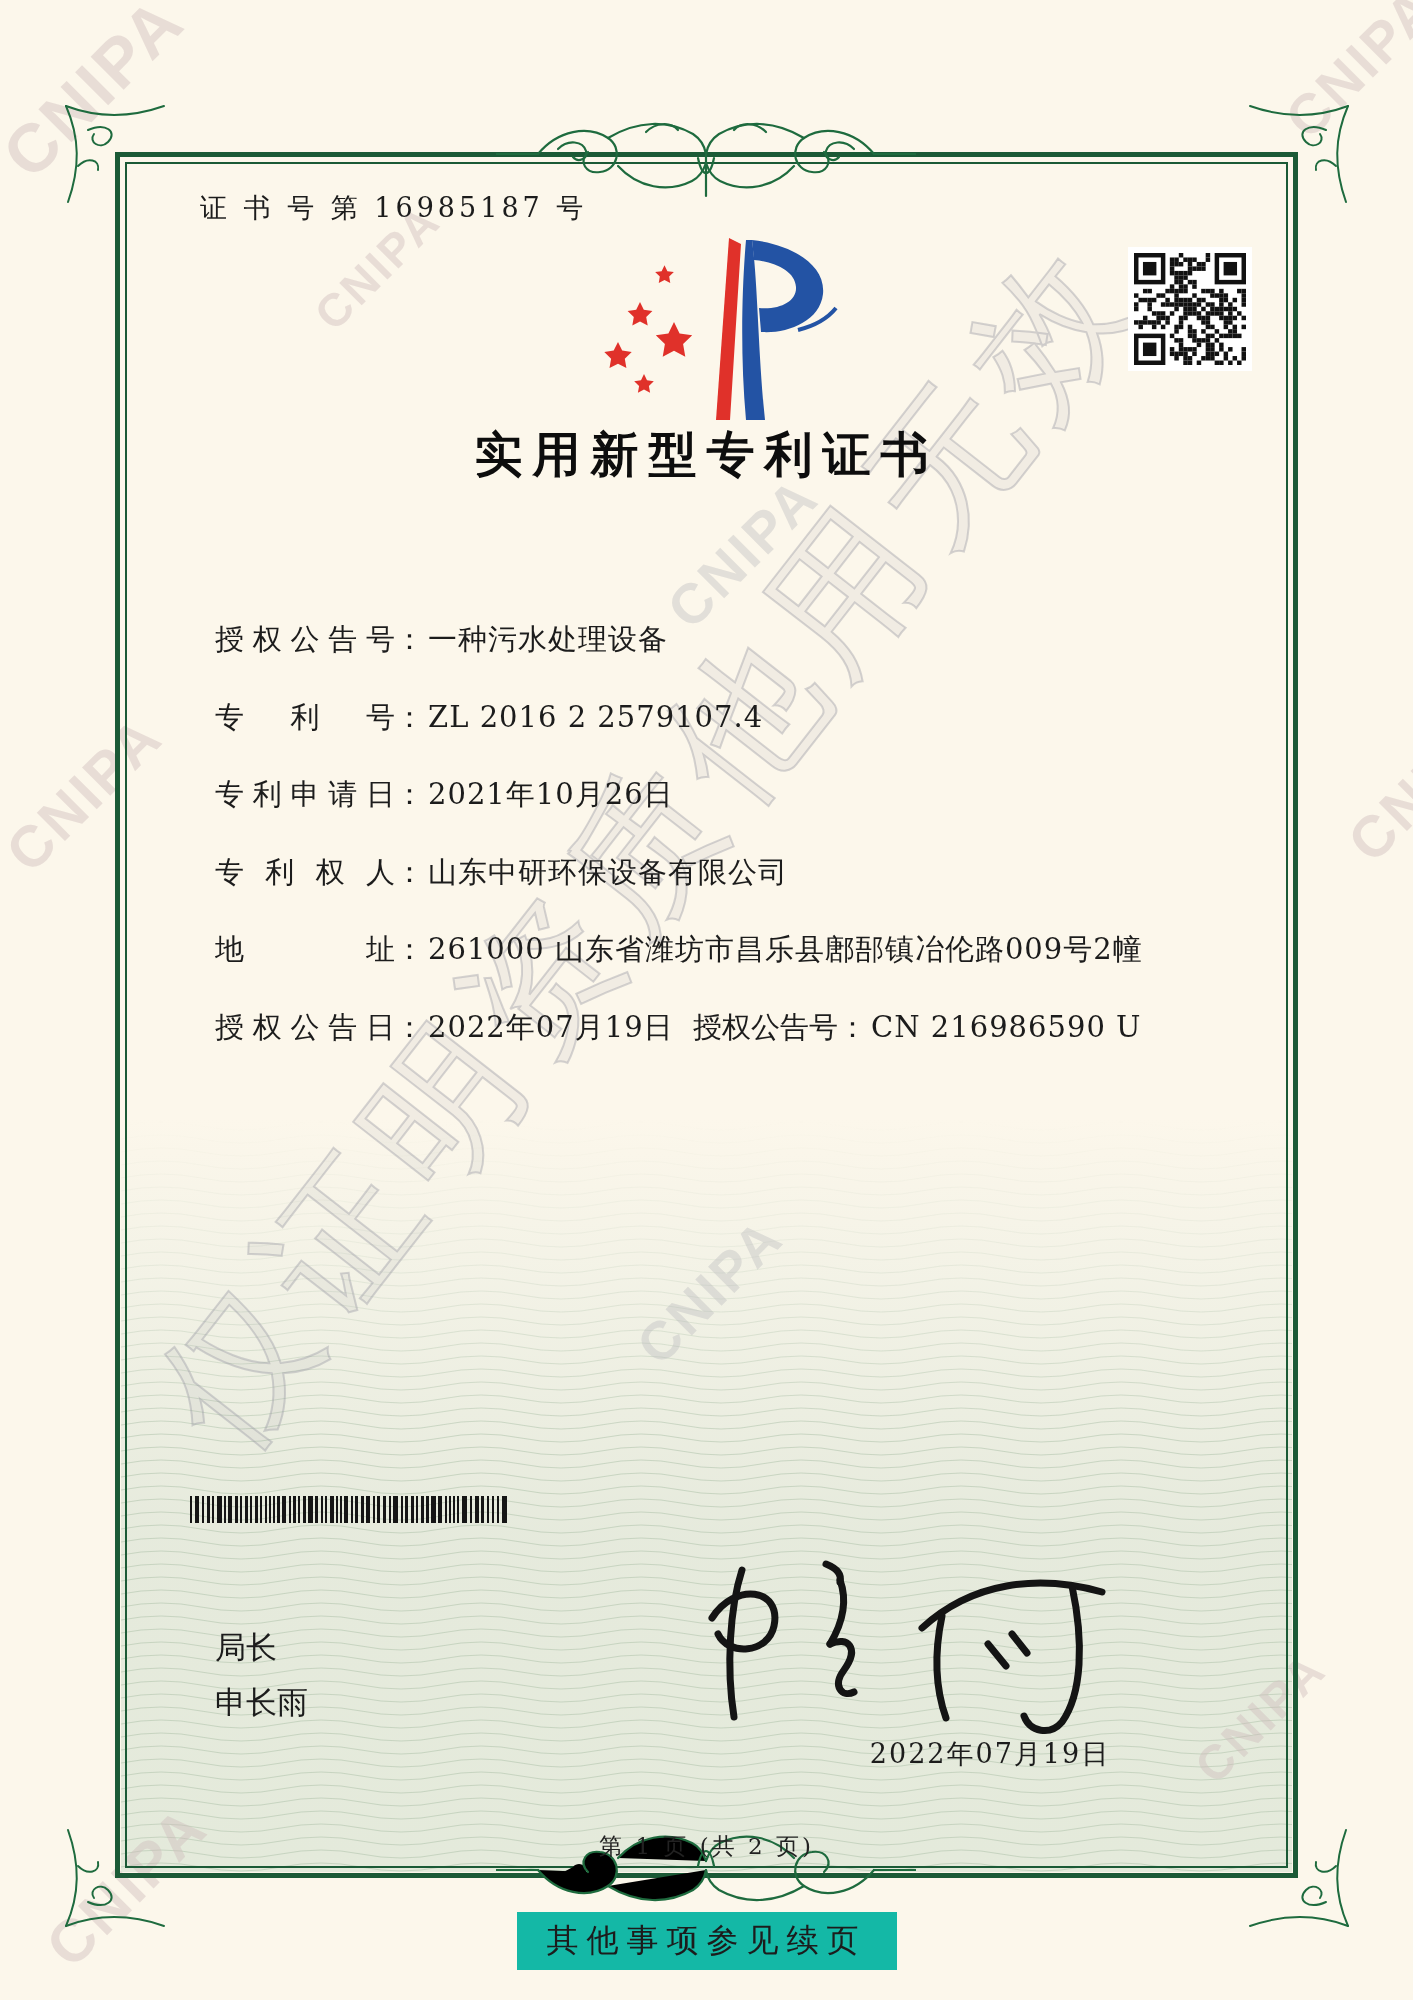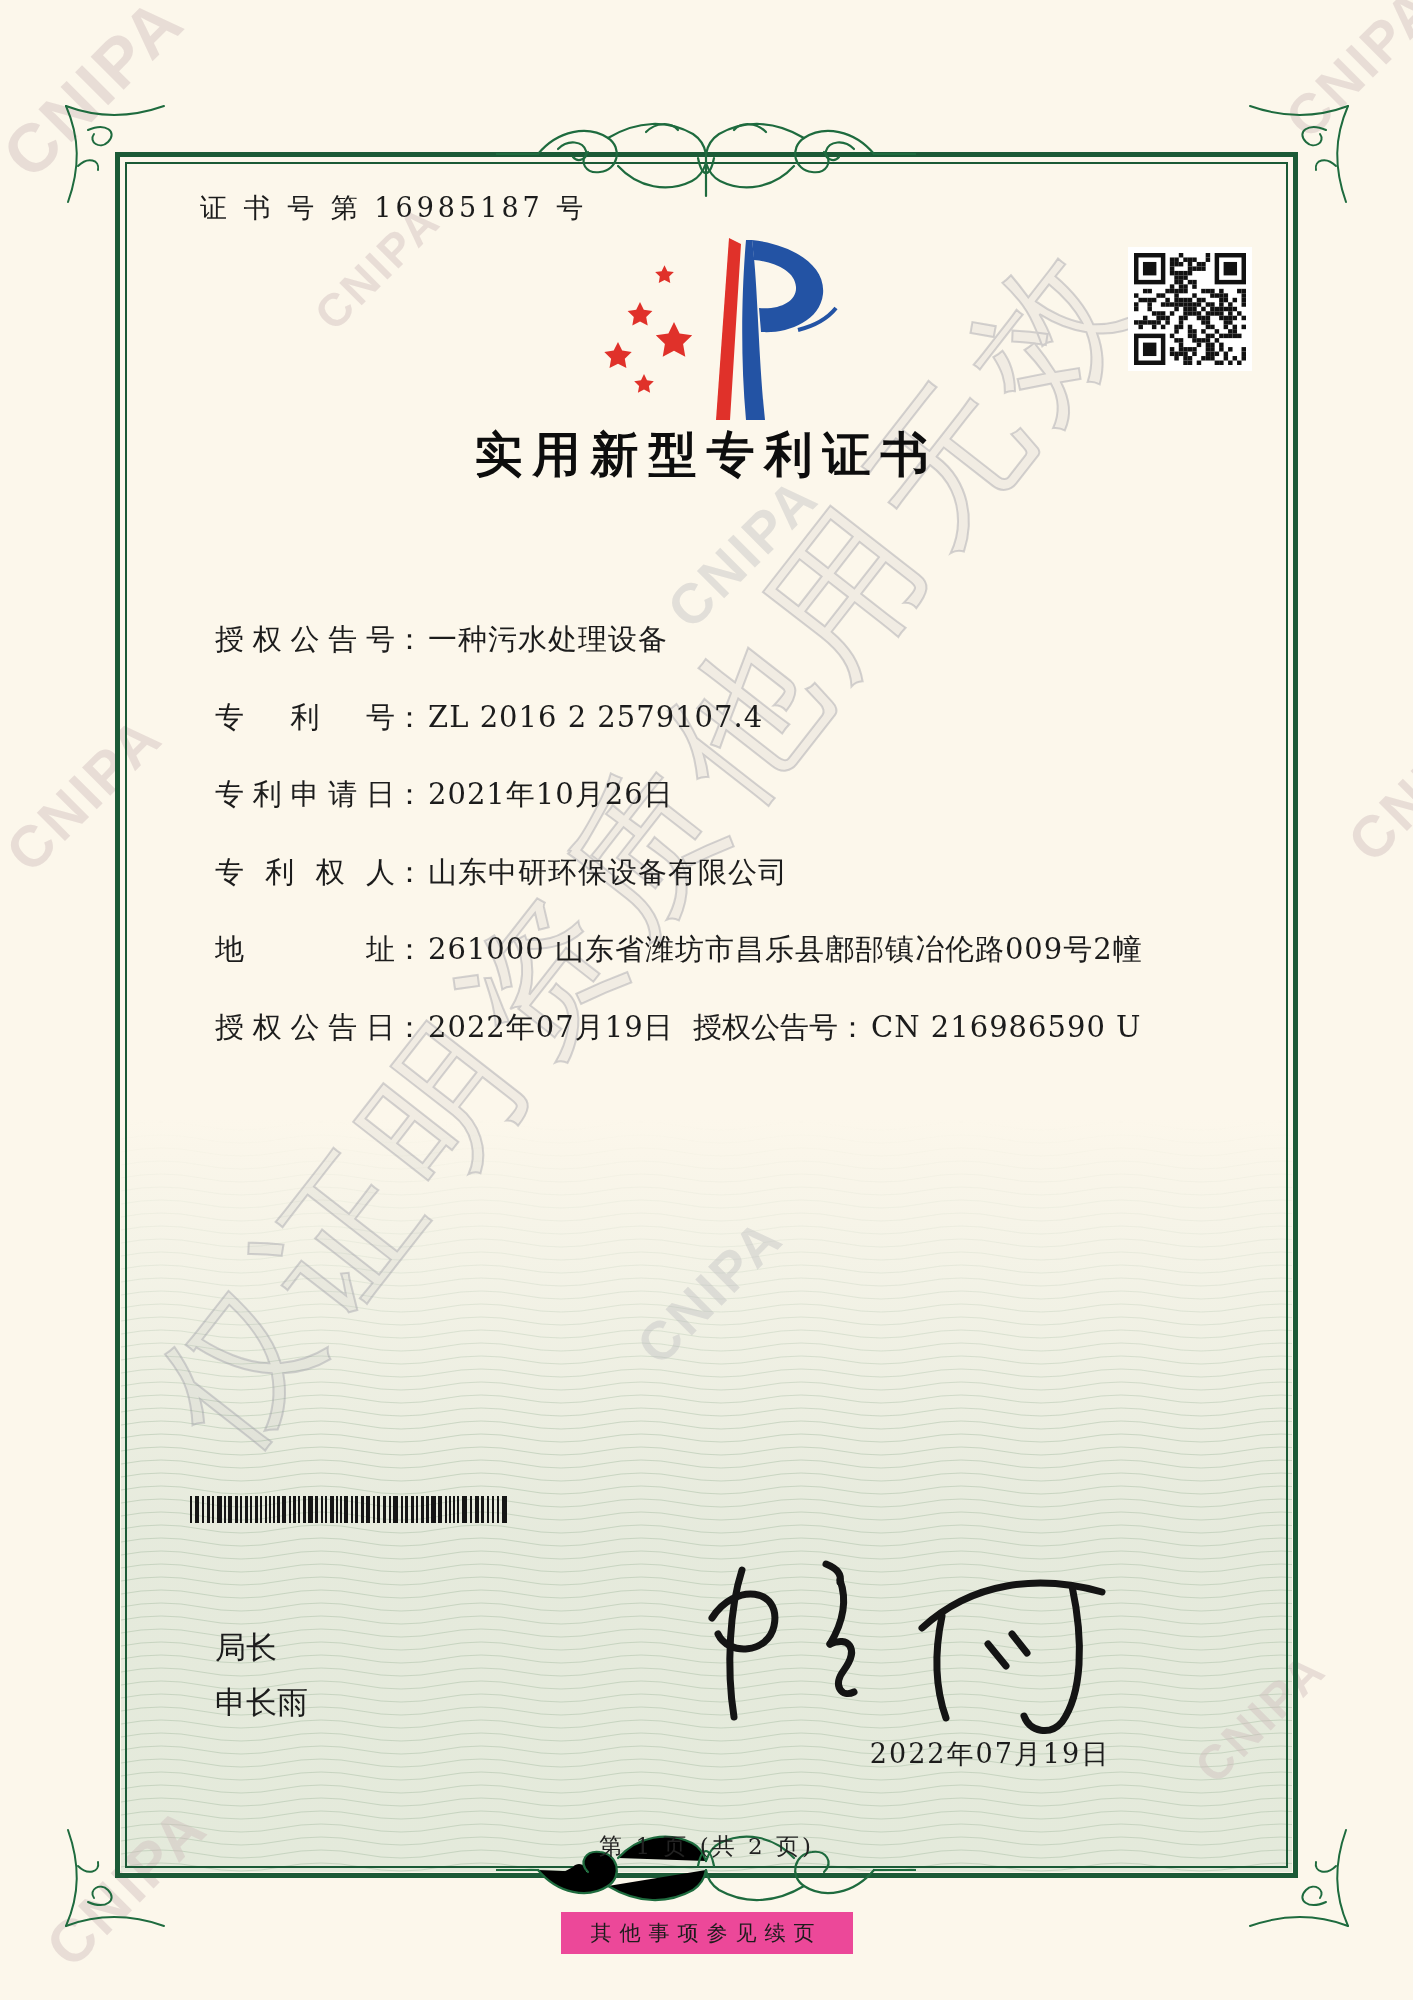--- a/index.html
+++ b/index.html
@@ -67,22 +67,22 @@
     font-size:28.5px; line-height:51px; text-align:justify; letter-spacing:0.5px;
   }
   .paras p { text-indent:2em; }
   .barcode { position:absolute; left:190px; top:1496px; width:320px; height:27px; }
   .signer { position:absolute; left:215px; top:1620px; font-size:31px; line-height:55px; font-weight:400; }
   .sig-script { position:absolute; left:690px; top:1552px; width:440px; height:190px; }
   .issue-date { position:absolute; left:850px; top:1736px; width:280px; text-align:center; font-size:27px; letter-spacing:2px; }
   .page-info { position:absolute; left:0; right:0; top:1831px; text-align:center; font-size:23px; letter-spacing:3px; color:#222; }
   .footer-note { position:absolute; left:0; right:0; top:1912px; text-align:center; }
   .footer-note span {
-    display:inline-block; background:#ec4899; padding:7px 30px;
-    font-size:21px; letter-spacing:8px; color:#1c1c1c;
+    display:inline-block; background:#14b8a6; padding:7px 30px;
+    font-size:32px; letter-spacing:8px; color:#1c1c1c;
   }
 </style>
 </head>
 <body>
 
 <div class="page">
 
   <div class="wm-diag">仅证明资质他用无效</div>
 
   <div class="wm" style="left:-18px; top:48px; font-size:68px;">CNIPA</div>

